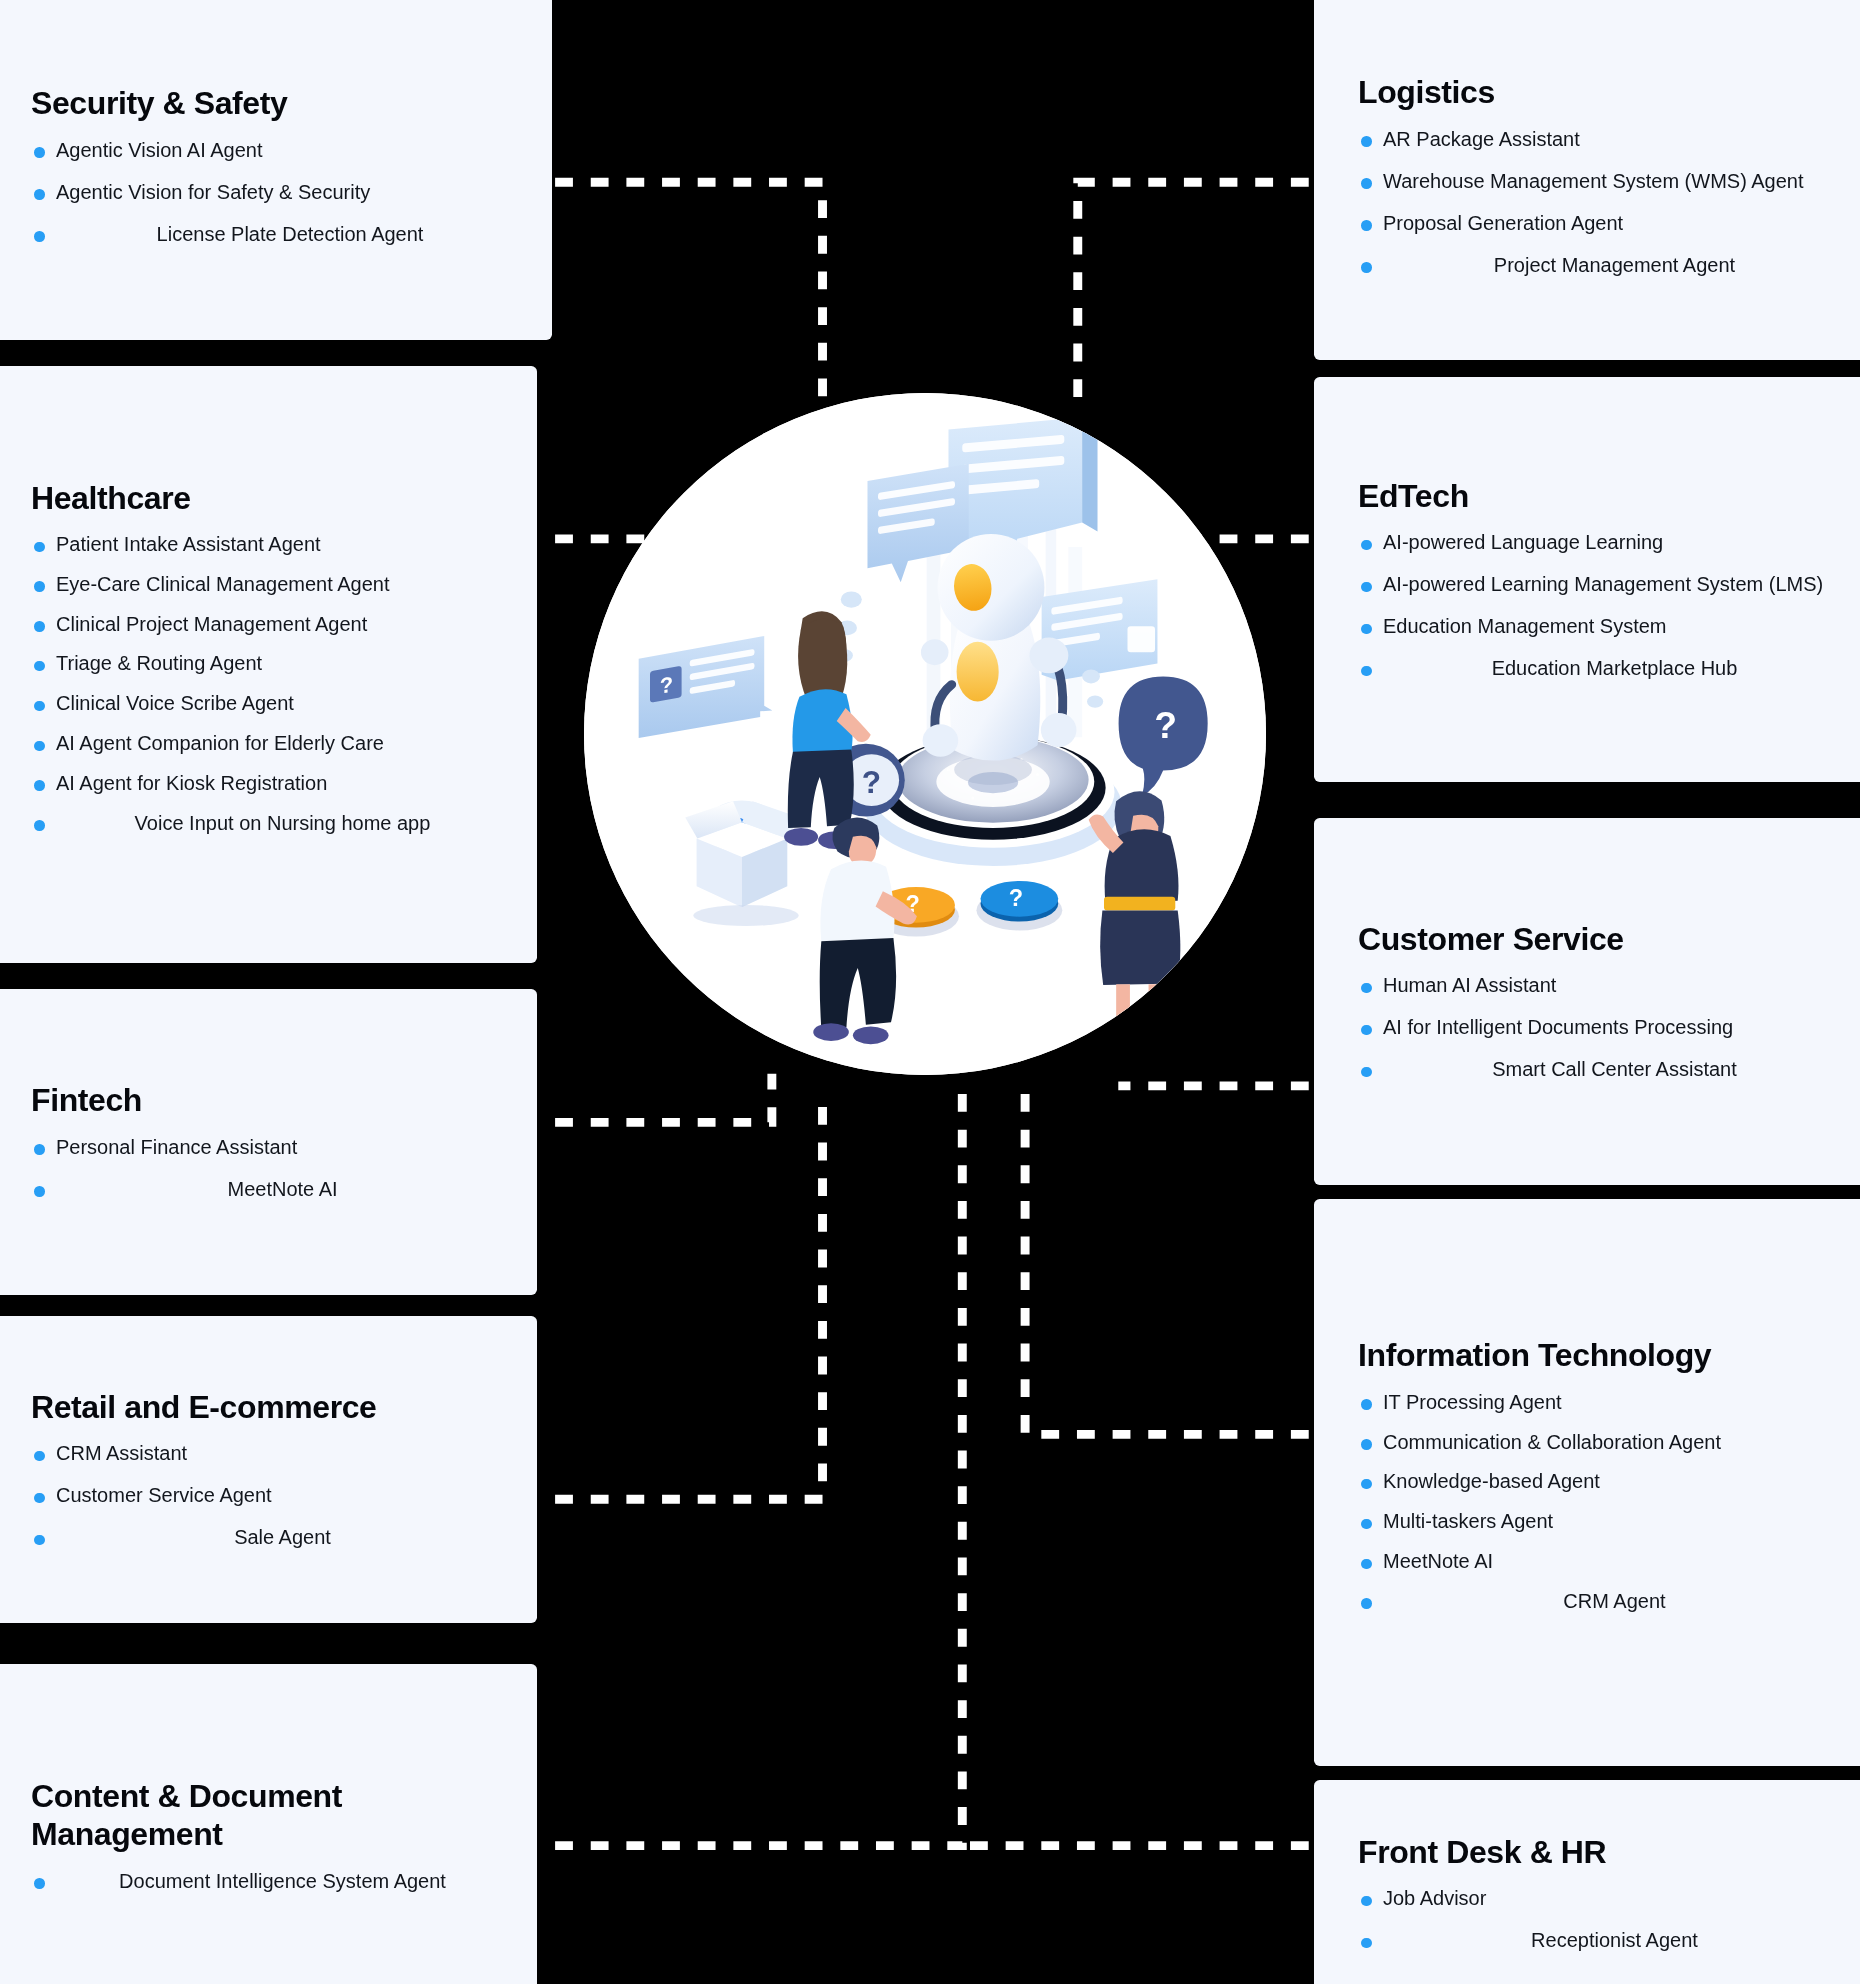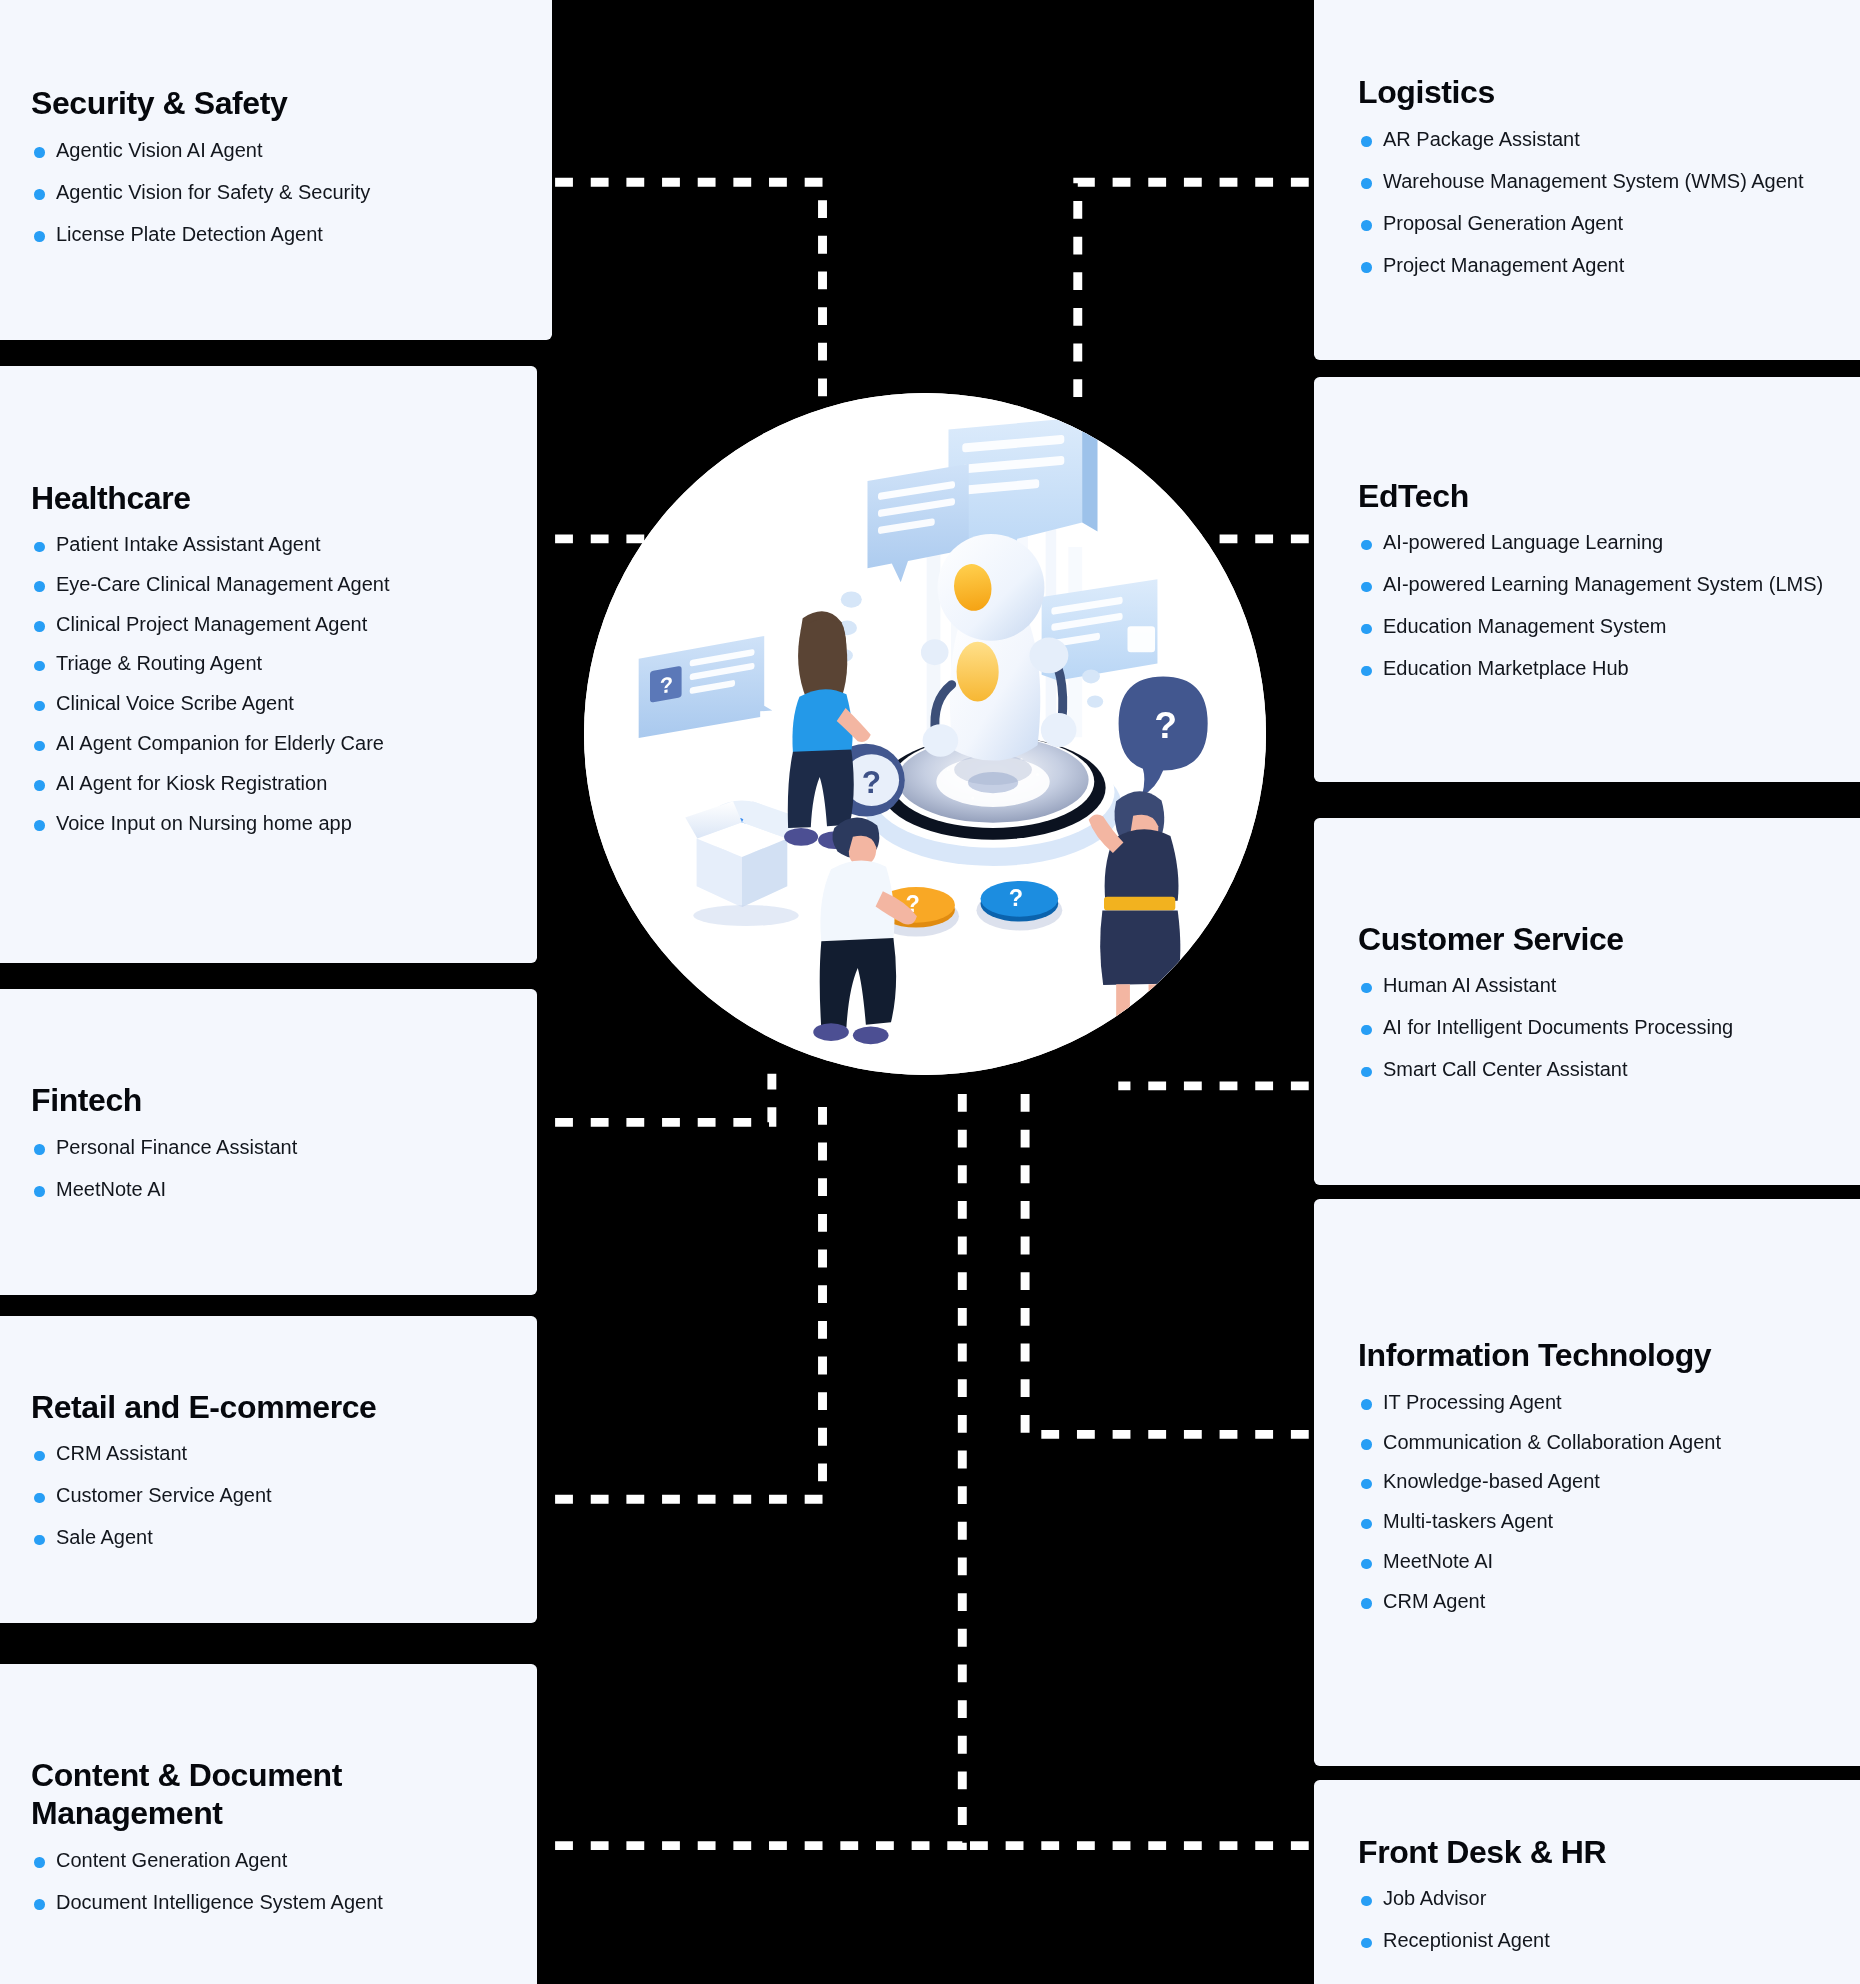--- a/index.html
+++ b/index.html
@@ -39,21 +39,21 @@
     letter-spacing:-0.4px; line-height:1.18;
     margin-bottom:13.8px;
   }
   .card ul{ list-style:none; }
   .card li{
     position:relative;
     padding-left:25px;
     font-size:20px; line-height:1.30; color:#12161d;
     margin-bottom:16px; font-weight:400;
   }
-  .card li:last-child{ margin-bottom:0; }
+  .card li:last-child{ margin-bottom:0;text-align:center; }
   .card li .dot{
     position:absolute; left:3.2px; top:10.5px;
     width:10.5px; height:10.5px; border-radius:50%;
     background:#279ef5;
   }
   .card.tight li{ margin-bottom:13.8px; }
 </style>
 </head>
 <body>
 
@@ -318,21 +318,20 @@
   <ul>
     <li><span class="dot"></span><span>CRM Assistant</span></li>
     <li><span class="dot"></span><span>Customer Service Agent</span></li>
     <li><span class="dot"></span><span>Sale Agent</span></li>
   </ul>
 </div>
 
 <div class="card left" style="top:1664px; width:550px; height:344px;">
   <h2>Content &amp; Document Management</h2>
   <ul>
-    <li><span class="dot"></span><span>Content Generation Agent</span></li>
     <li><span class="dot"></span><span>Document Intelligence System Agent</span></li>
   </ul>
 </div>
 
 <div class="card right" style="top:-7.3px; width:560px; height:367px;">
   <h2>Logistics</h2>
   <ul>
     <li><span class="dot"></span><span>AR Package Assistant</span></li>
     <li><span class="dot"></span><span>Warehouse Management System (WMS) Agent</span></li>
     <li><span class="dot"></span><span>Proposal Generation Agent</span></li>

